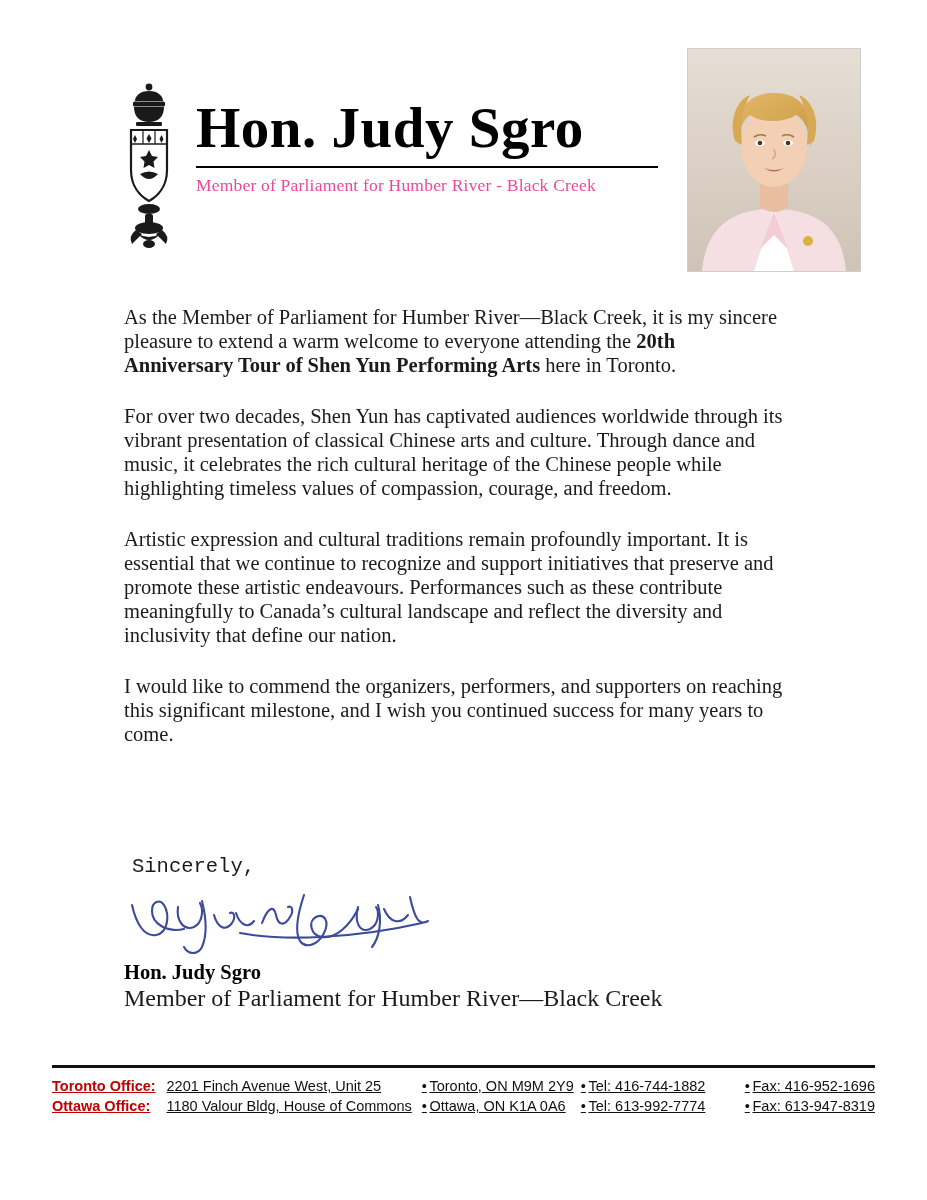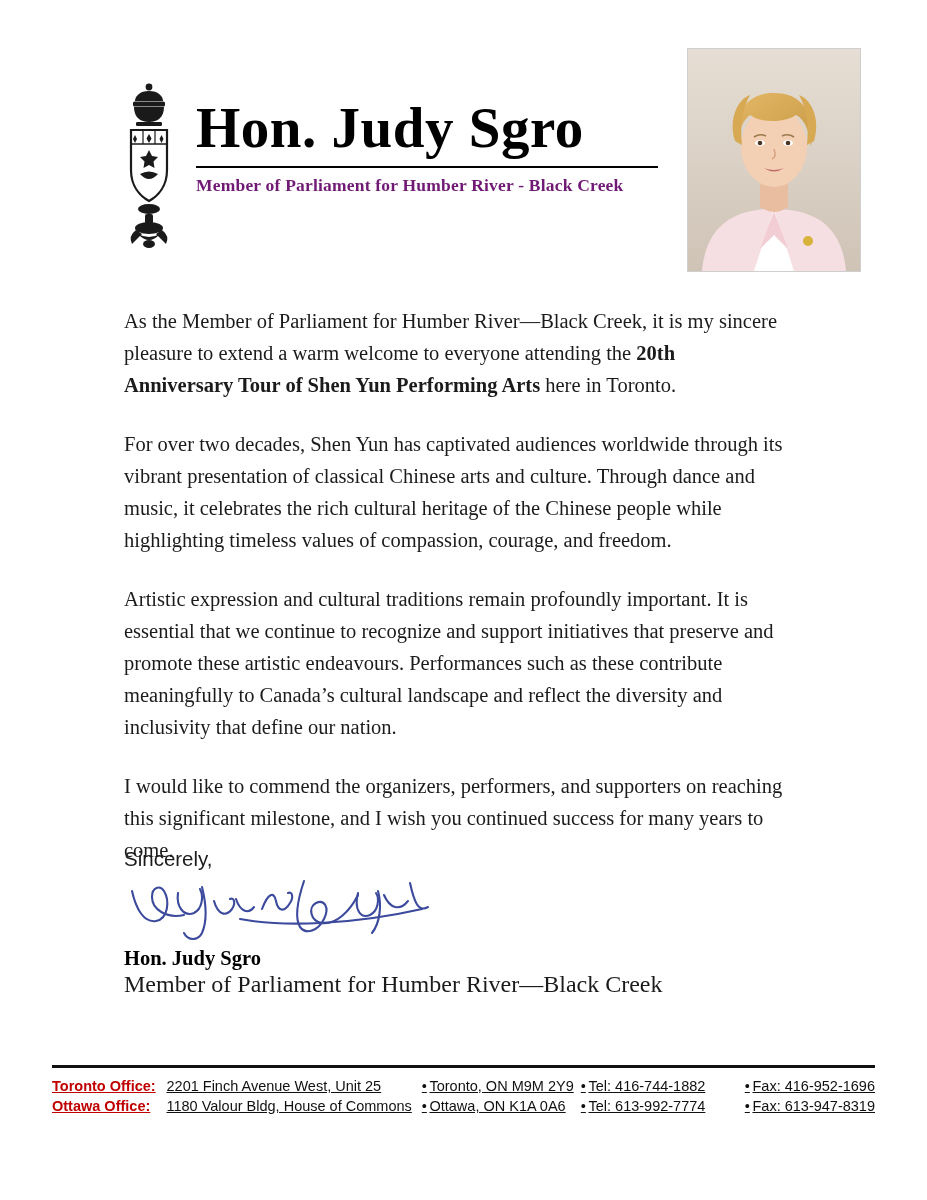--- a/index.html
+++ b/index.html
@@ -59,24 +59,24 @@
   }
 
   .rule {
     border-top: 2px solid #000000;
     margin: 8px 0 7px 0;
     width: 462px;
   }
 
   .mp-sub {
     font-family: "Liberation Serif", serif;
-    font-weight: bold;
+    font-weight: normal;
     font-size: 17.5px;
     letter-spacing: 0.2px;
-    color: #701a75;
+    color: #ec4899;
     white-space: nowrap;
   }
 
   .portrait {
     position: absolute;
     left: 687px;
     top: 8px;
     width: 172px;
     height: 222px;
     border: 1px solid #cfcfcf;
@@ -89,43 +89,43 @@
   .letter-body {
     position: absolute;
     left: 124px;
     top: 305px;
     width: 670px;
   }
 
   .letter-body p {
     font-family: "Liberation Serif", serif;
     font-size: 20.5px;
-    line-height: 32px;
+    line-height: 24px;
     color: #1b1b1b;
     margin: 0 8px 27px 0;
     text-align: left;
   }
 
   .letter-body p b {
     font-weight: bold;
   }
 
   .closing {
     position: absolute;
     left: 124px;
     top: 845px;
     width: 670px;
   }
 
   .closing .sincerely {
-    font-family: Liberation Sans, sans-serif;
+    font-family: Liberation Mono, monospace;
     font-size: 20.5px;
     line-height: 28px;
     color: #1b1b1b;
-    margin: 0;
+    margin: 8px;
   }
 
   .signature {
     position: relative;
     left: -2px;
     margin-top: 2px;
     height: 70px;
     width: 320px;
   }
 

